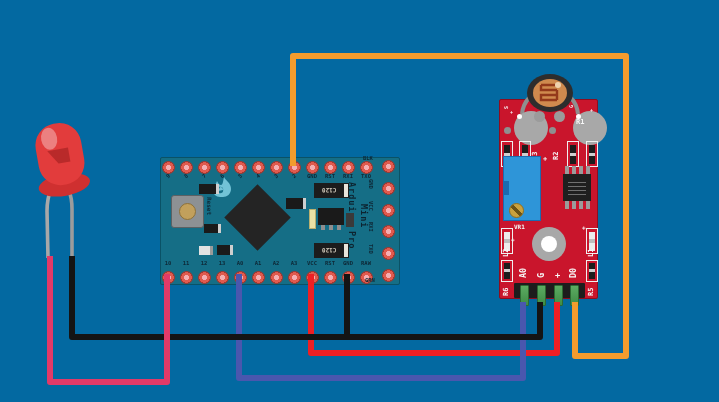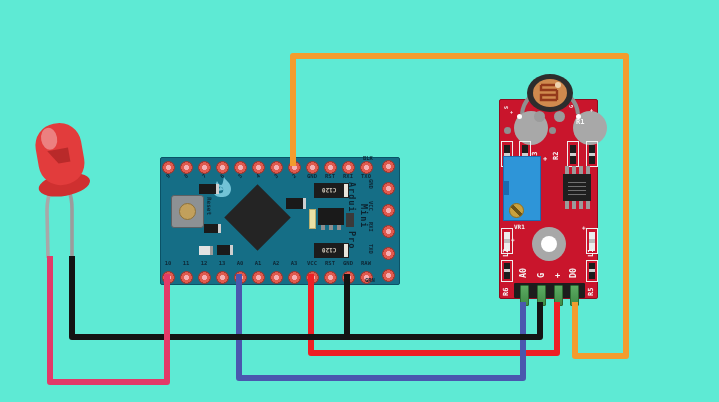--- a/index.html
+++ b/index.html
@@ -1,16 +1,16 @@
 <!DOCTYPE html>
 <html><head>
 <meta charset="utf-8">
 <style>
   html,body{margin:0;padding:0;background:#fff;}
-  .stage{position:relative;width:719px;height:402px;background:#5eead4;overflow:hidden;
+  .stage{position:relative;width:719px;height:402px;background:#0369a1;overflow:hidden;
          font-family:"DejaVu Sans Mono","Liberation Mono",monospace;}
   
   .abs{position:absolute;}
   .vtext{writing-mode:vertical-rl;transform:rotate(180deg);text-orientation:mixed;}
   .vcw{writing-mode:vertical-rl;text-orientation:mixed;}
   
   svg.wires{position:absolute;left:0;top:0;z-index:30;}
   
   .arduino{position:absolute;left:160px;top:157px;width:240px;height:128px;
            background:#156e86;border:1px solid #0a5266;border-radius:2px;z-index:10;box-sizing:border-box;}

